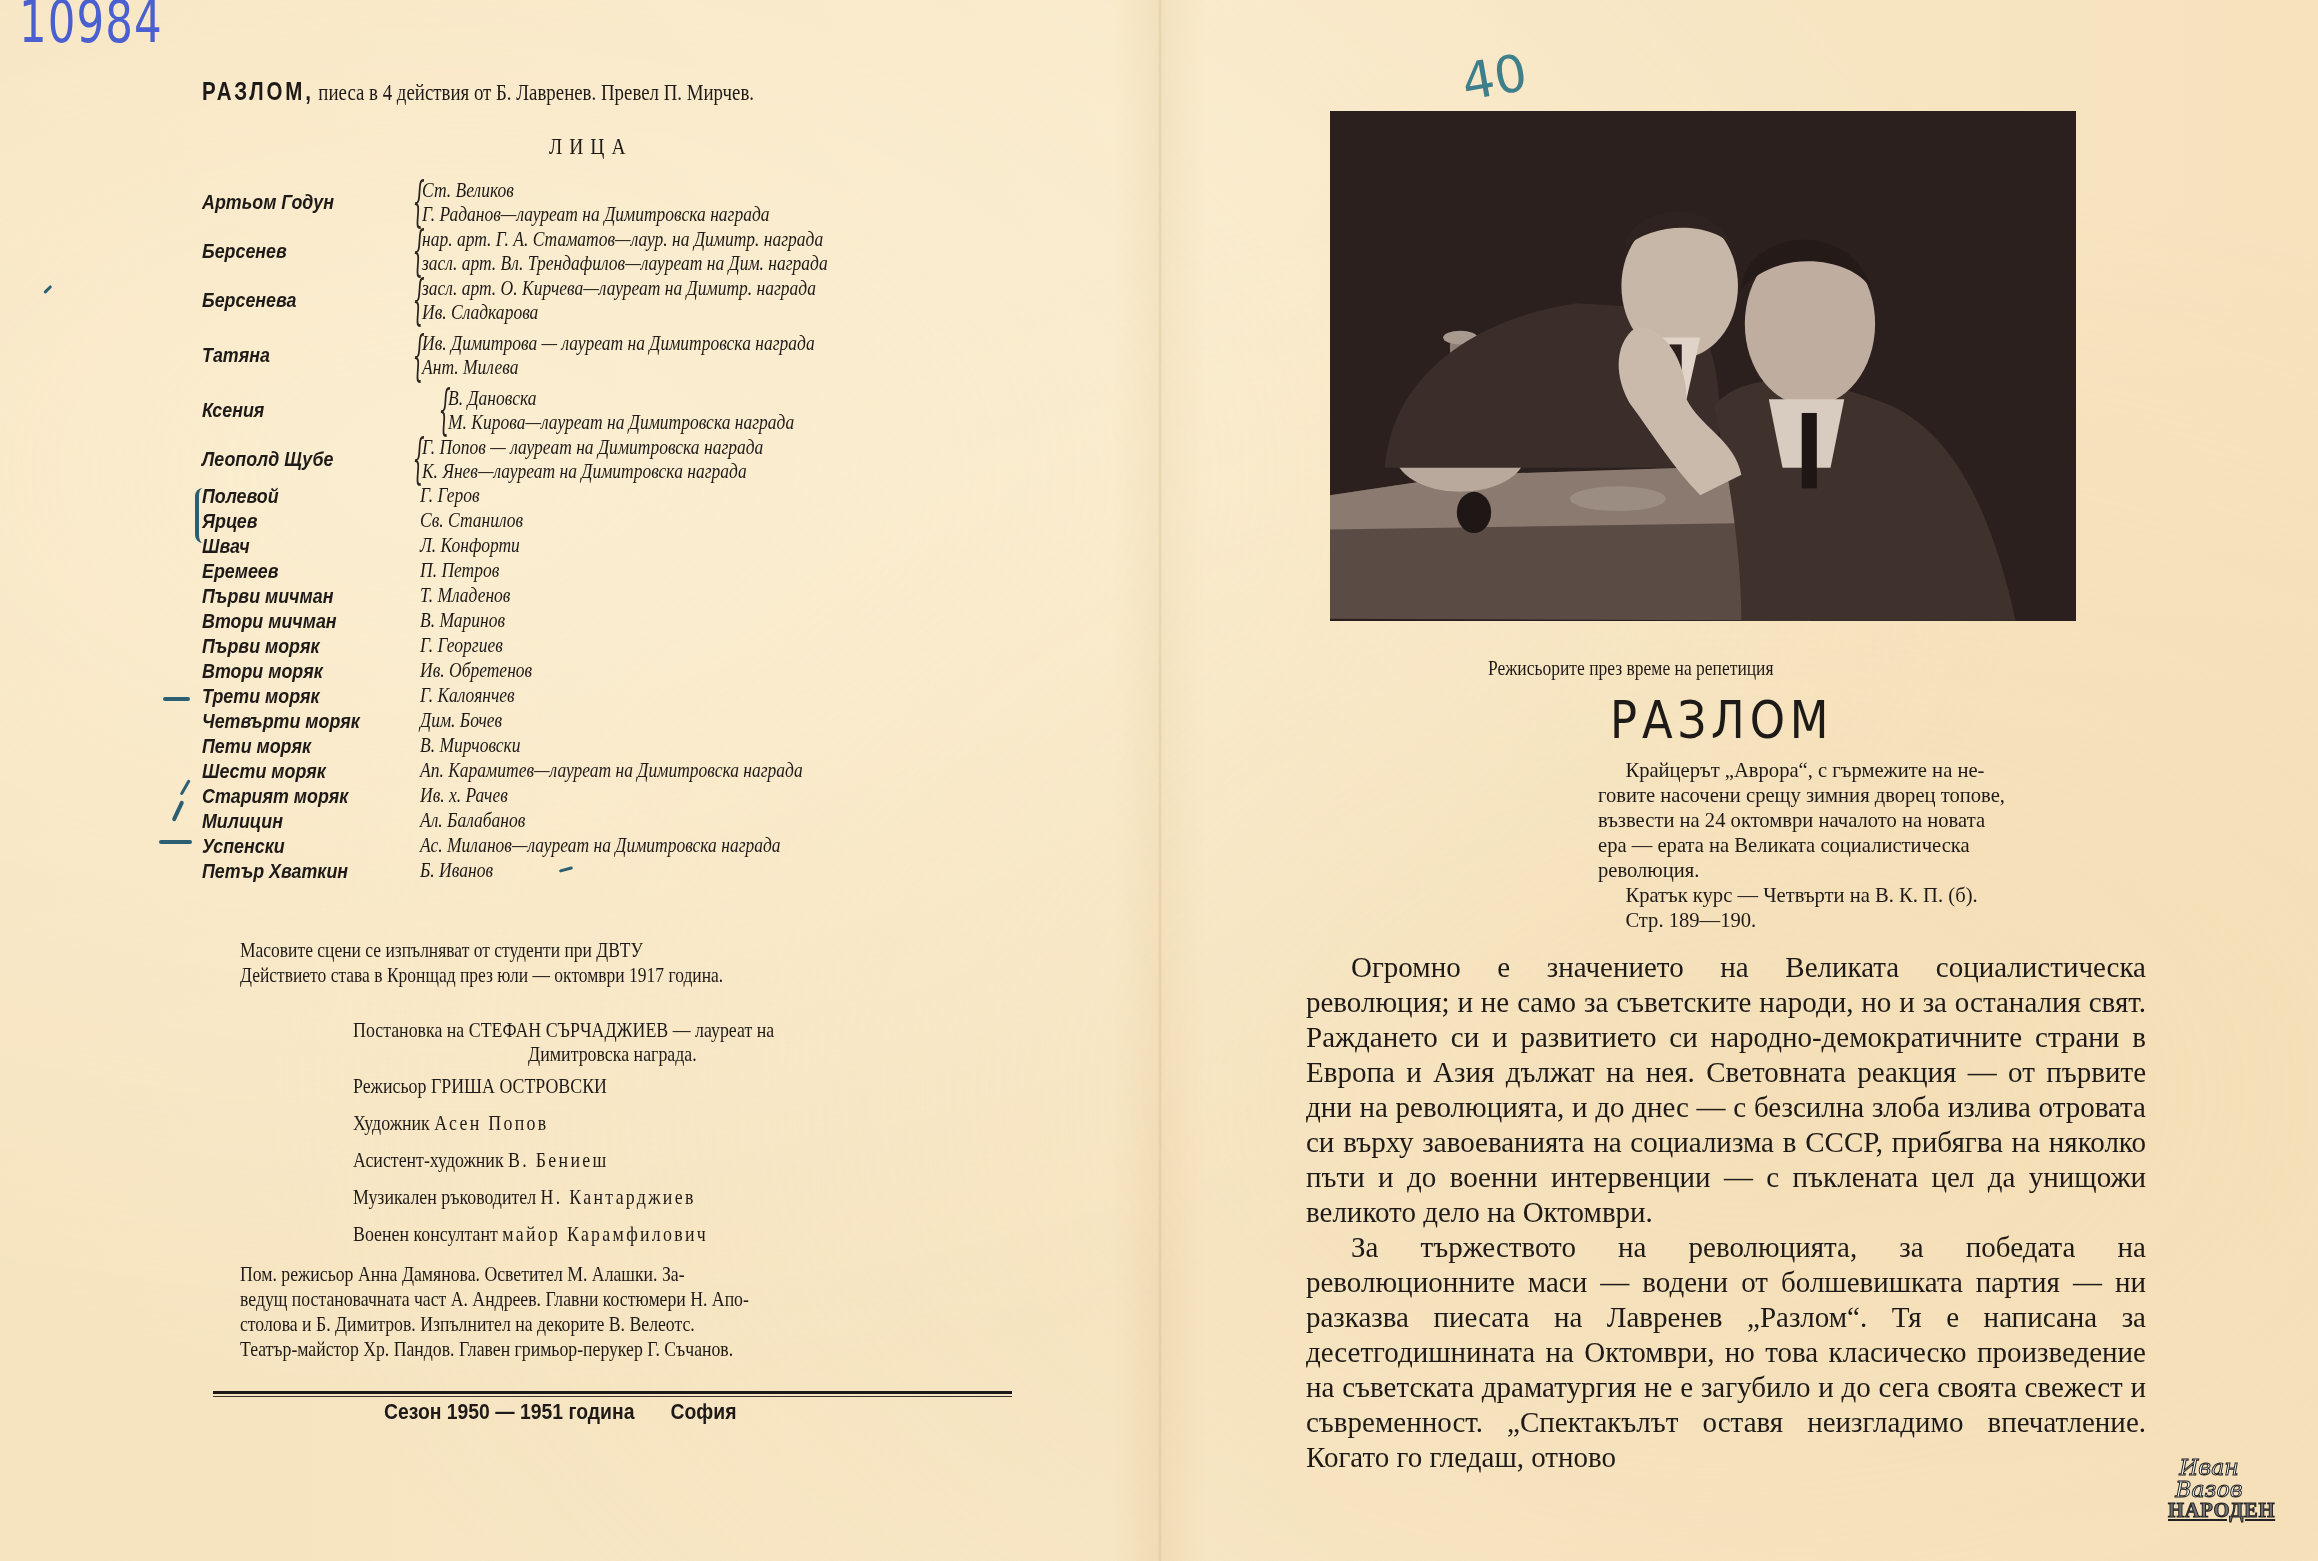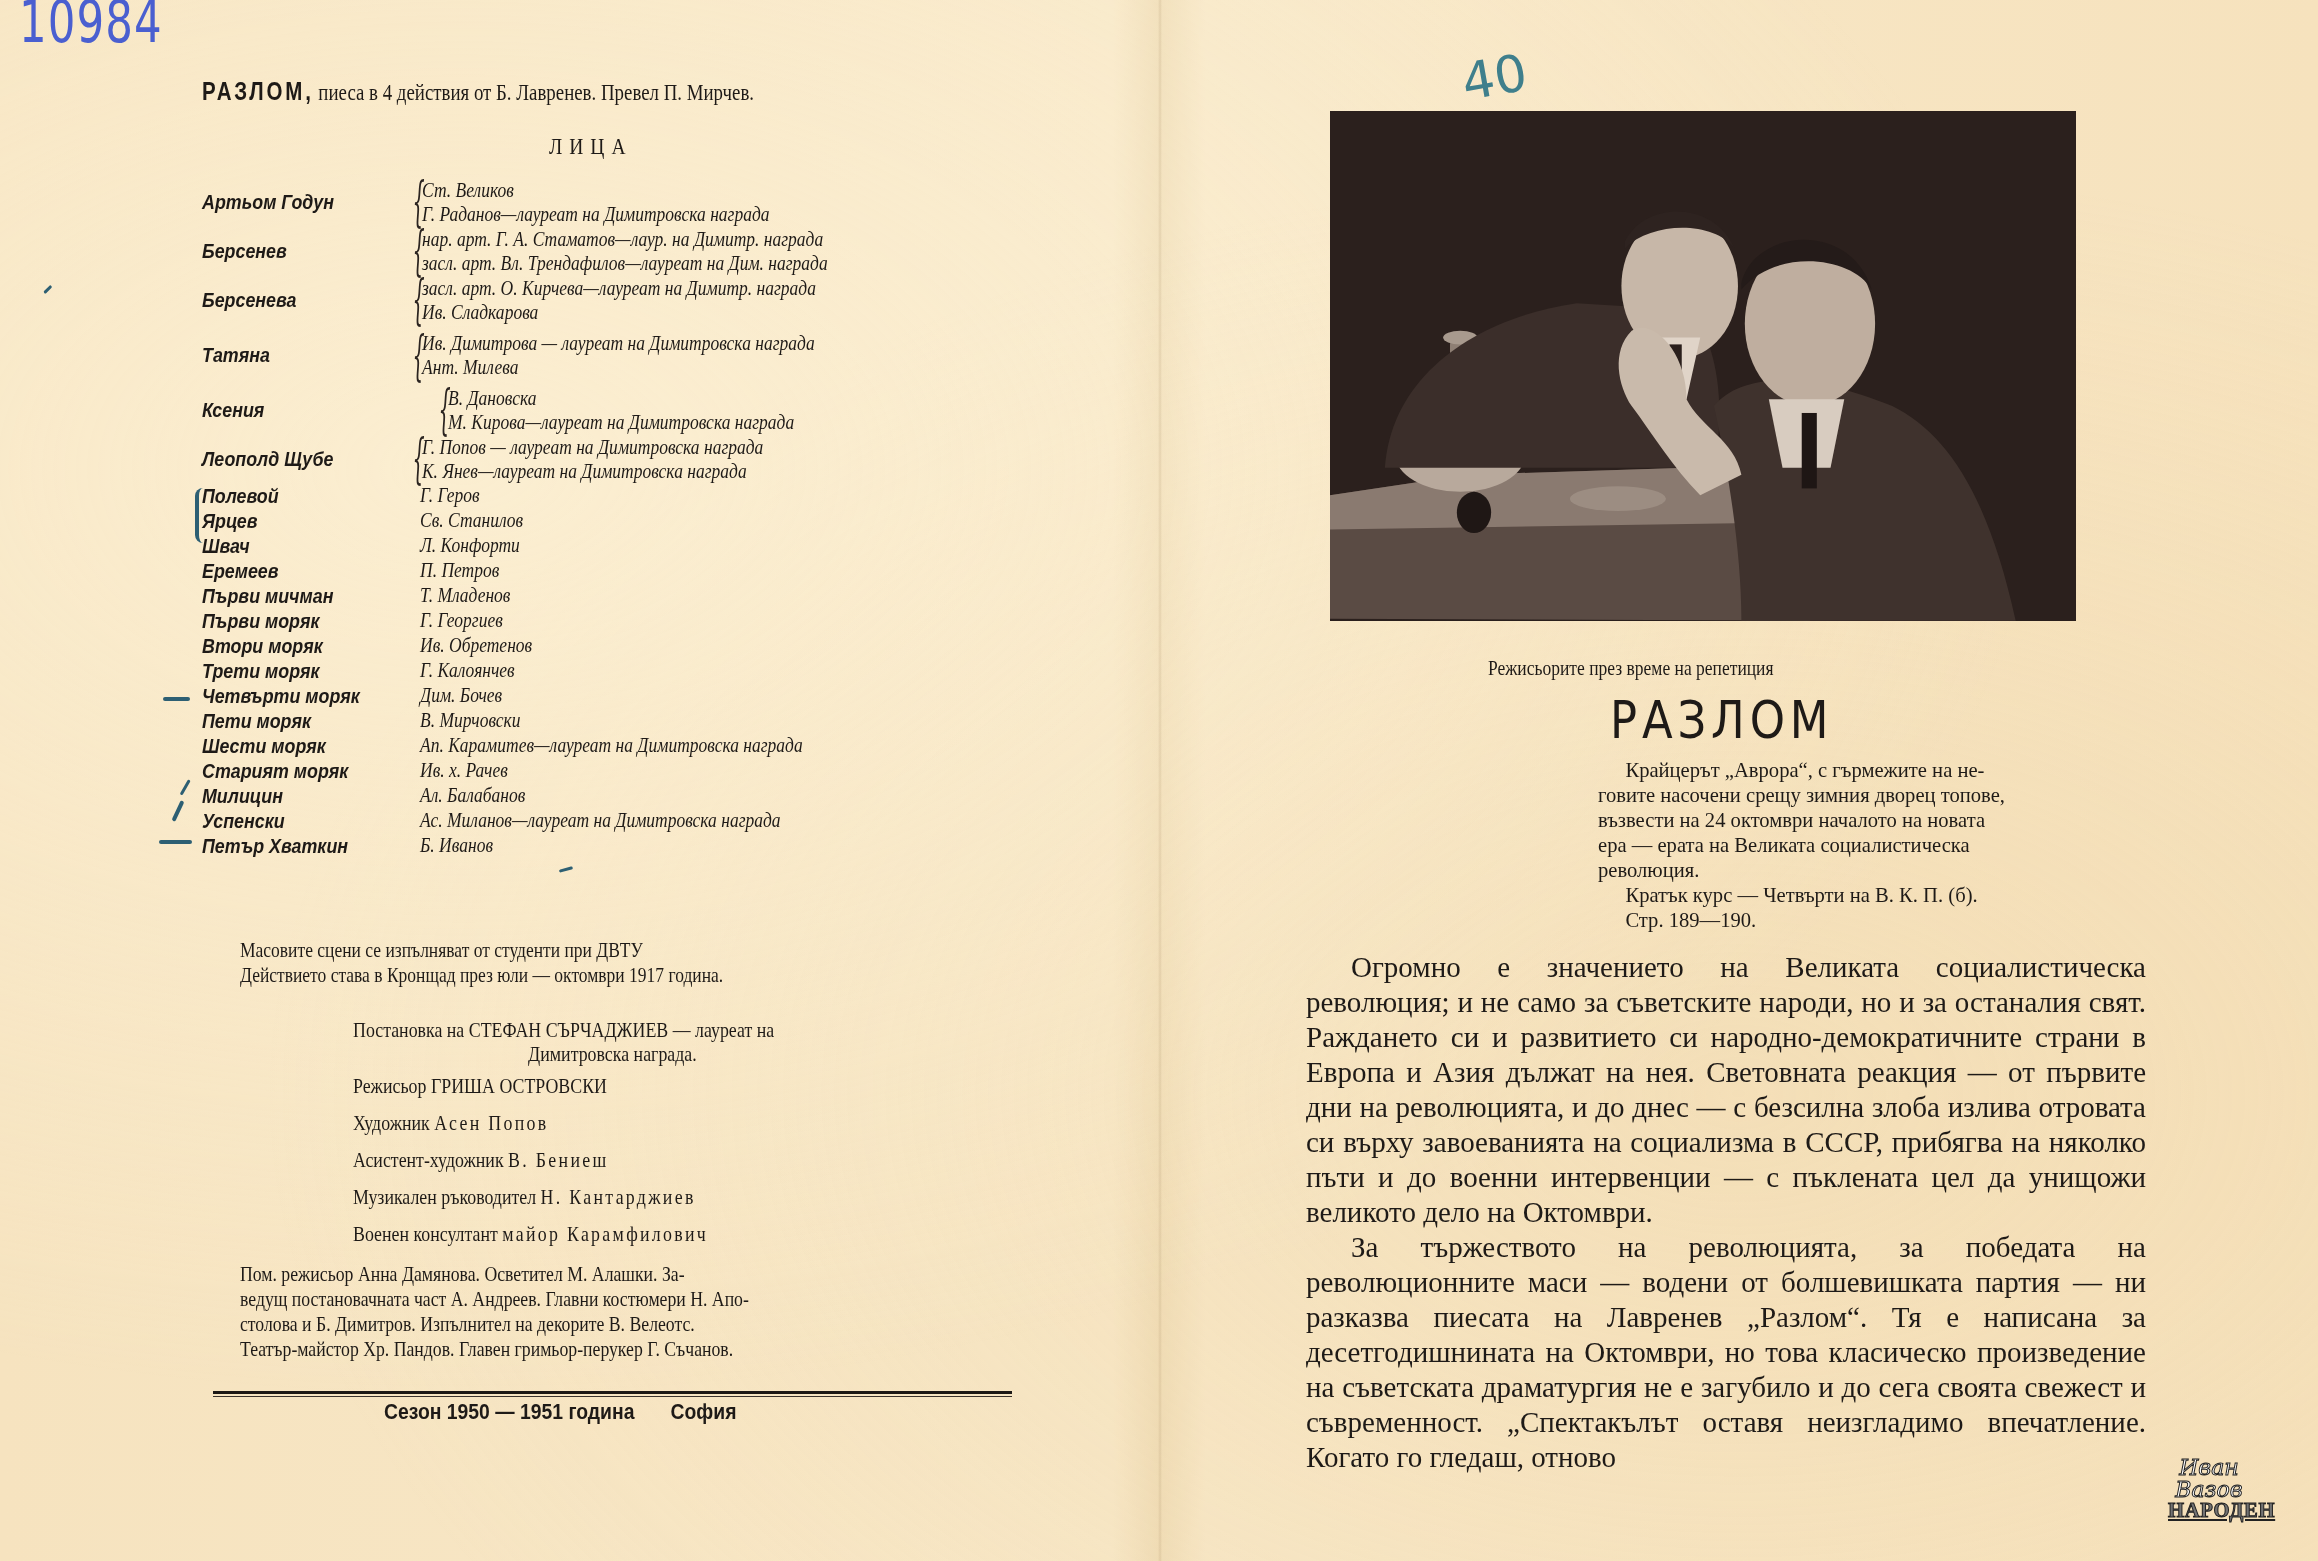--- a/index.html
+++ b/index.html
@@ -165,20 +165,24 @@
     </div>
   <div class="role-row single">
       <span class="role-name">Еремеев</span>
       <span class="actor-single">П. Петров</span>
     </div>
   <div class="role-row single">
       <span class="role-name">Първи мичман</span>
       <span class="actor-single">Т. Младенов</span>
     </div>
   <div class="role-row single">
+      <span class="role-name">Втори мичман</span>
+      <span class="actor-single">В. Маринов</span>
+    </div>
+  <div class="role-row single">
       <span class="role-name">Първи моряк</span>
       <span class="actor-single">Г. Георгиев</span>
     </div>
   <div class="role-row single">
       <span class="role-name">Втори моряк</span>
       <span class="actor-single">Ив. Обретенов</span>
     </div>
   <div class="role-row single">
       <span class="role-name">Трети моряк</span>
       <span class="actor-single">Г. Калоянчев</span>

